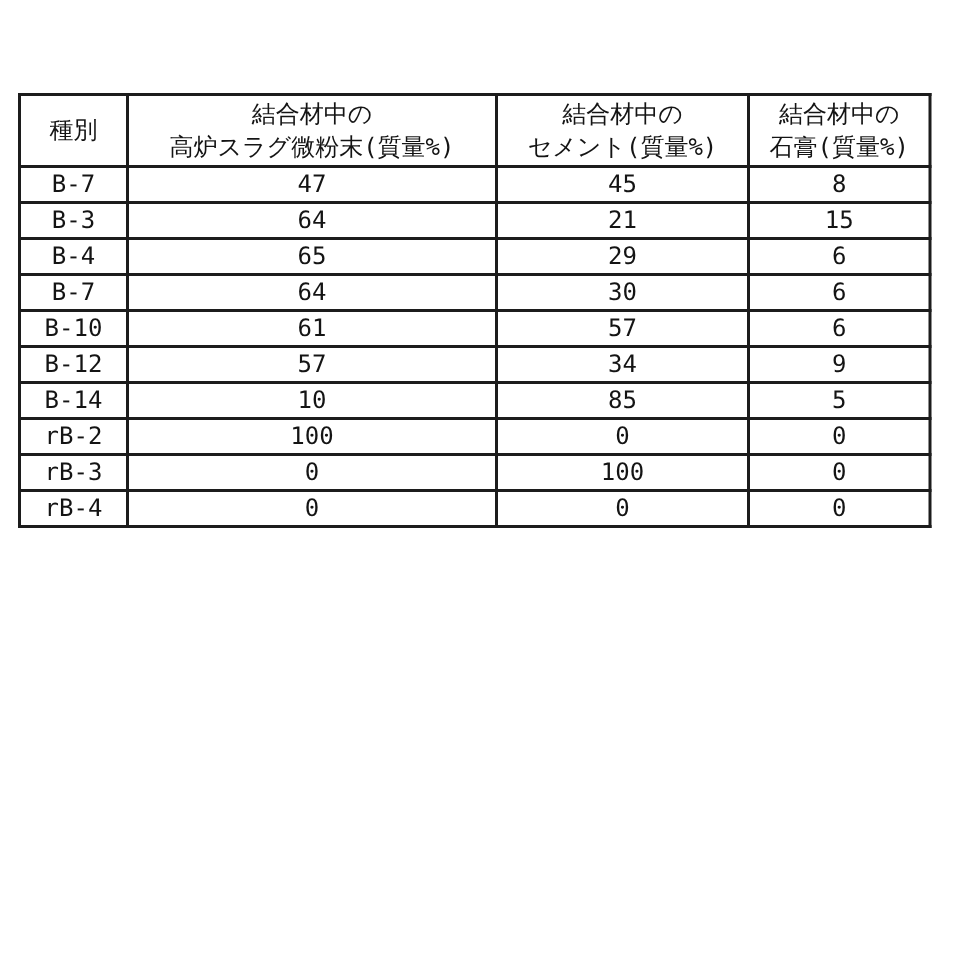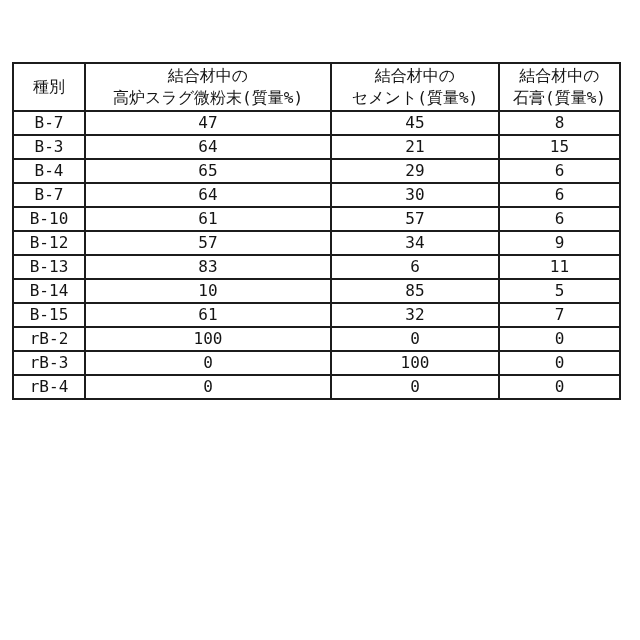--- a/index.html
+++ b/index.html
@@ -110,36 +110,24 @@
           <td>57</td>
           <td>6</td>
         </tr>
         <tr>
           <td>B-12</td>
           <td>57</td>
           <td>34</td>
           <td>9</td>
         </tr>
         <tr>
-          <td>B-13</td>
-          <td>83</td>
-          <td>6</td>
-          <td>11</td>
-        </tr>
-        <tr>
           <td>B-14</td>
           <td>10</td>
           <td>85</td>
           <td>5</td>
-        </tr>
-        <tr>
-          <td>B-15</td>
-          <td>61</td>
-          <td>32</td>
-          <td>7</td>
         </tr>
         <tr>
           <td>rB-2</td>
           <td>100</td>
           <td>0</td>
           <td>0</td>
         </tr>
         <tr>
           <td>rB-3</td>
           <td>0</td>

